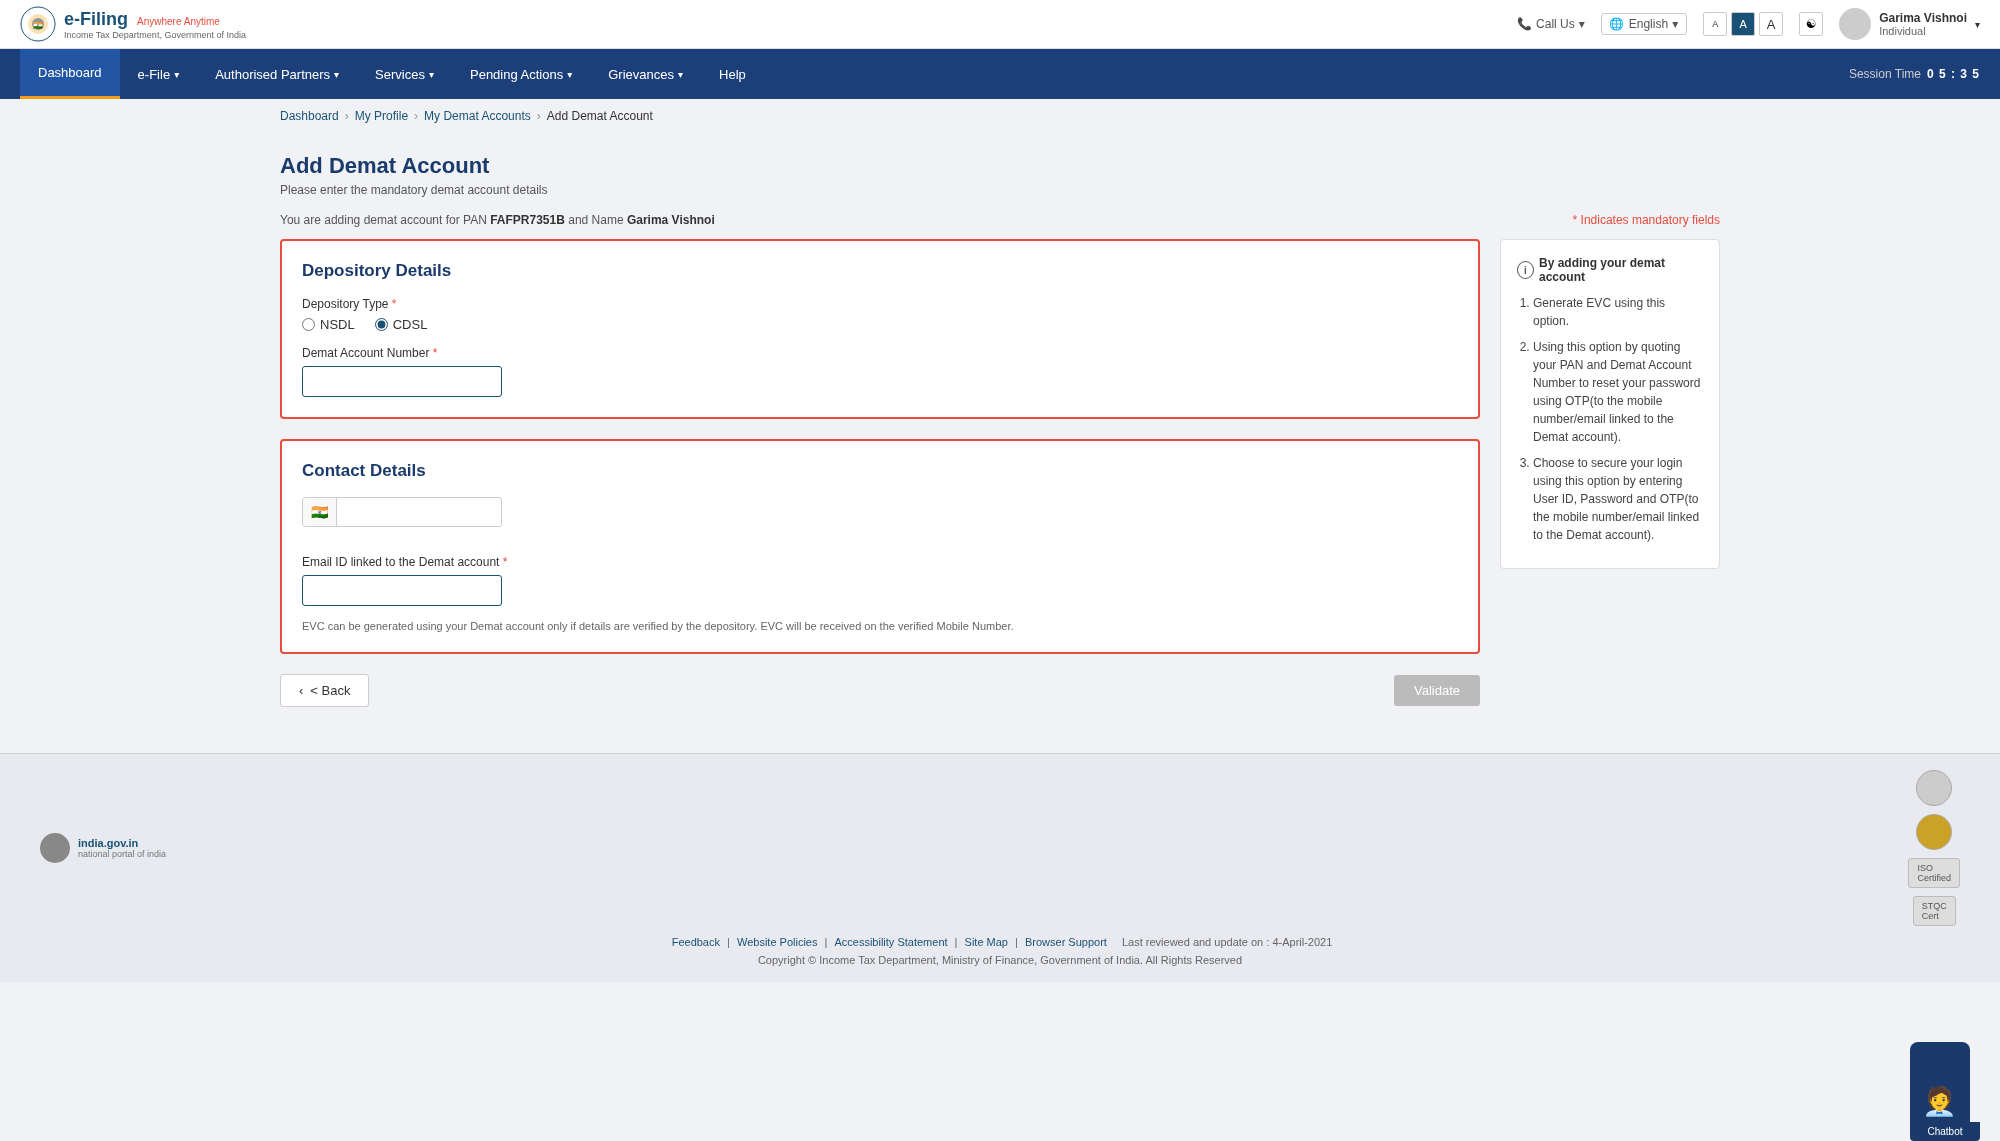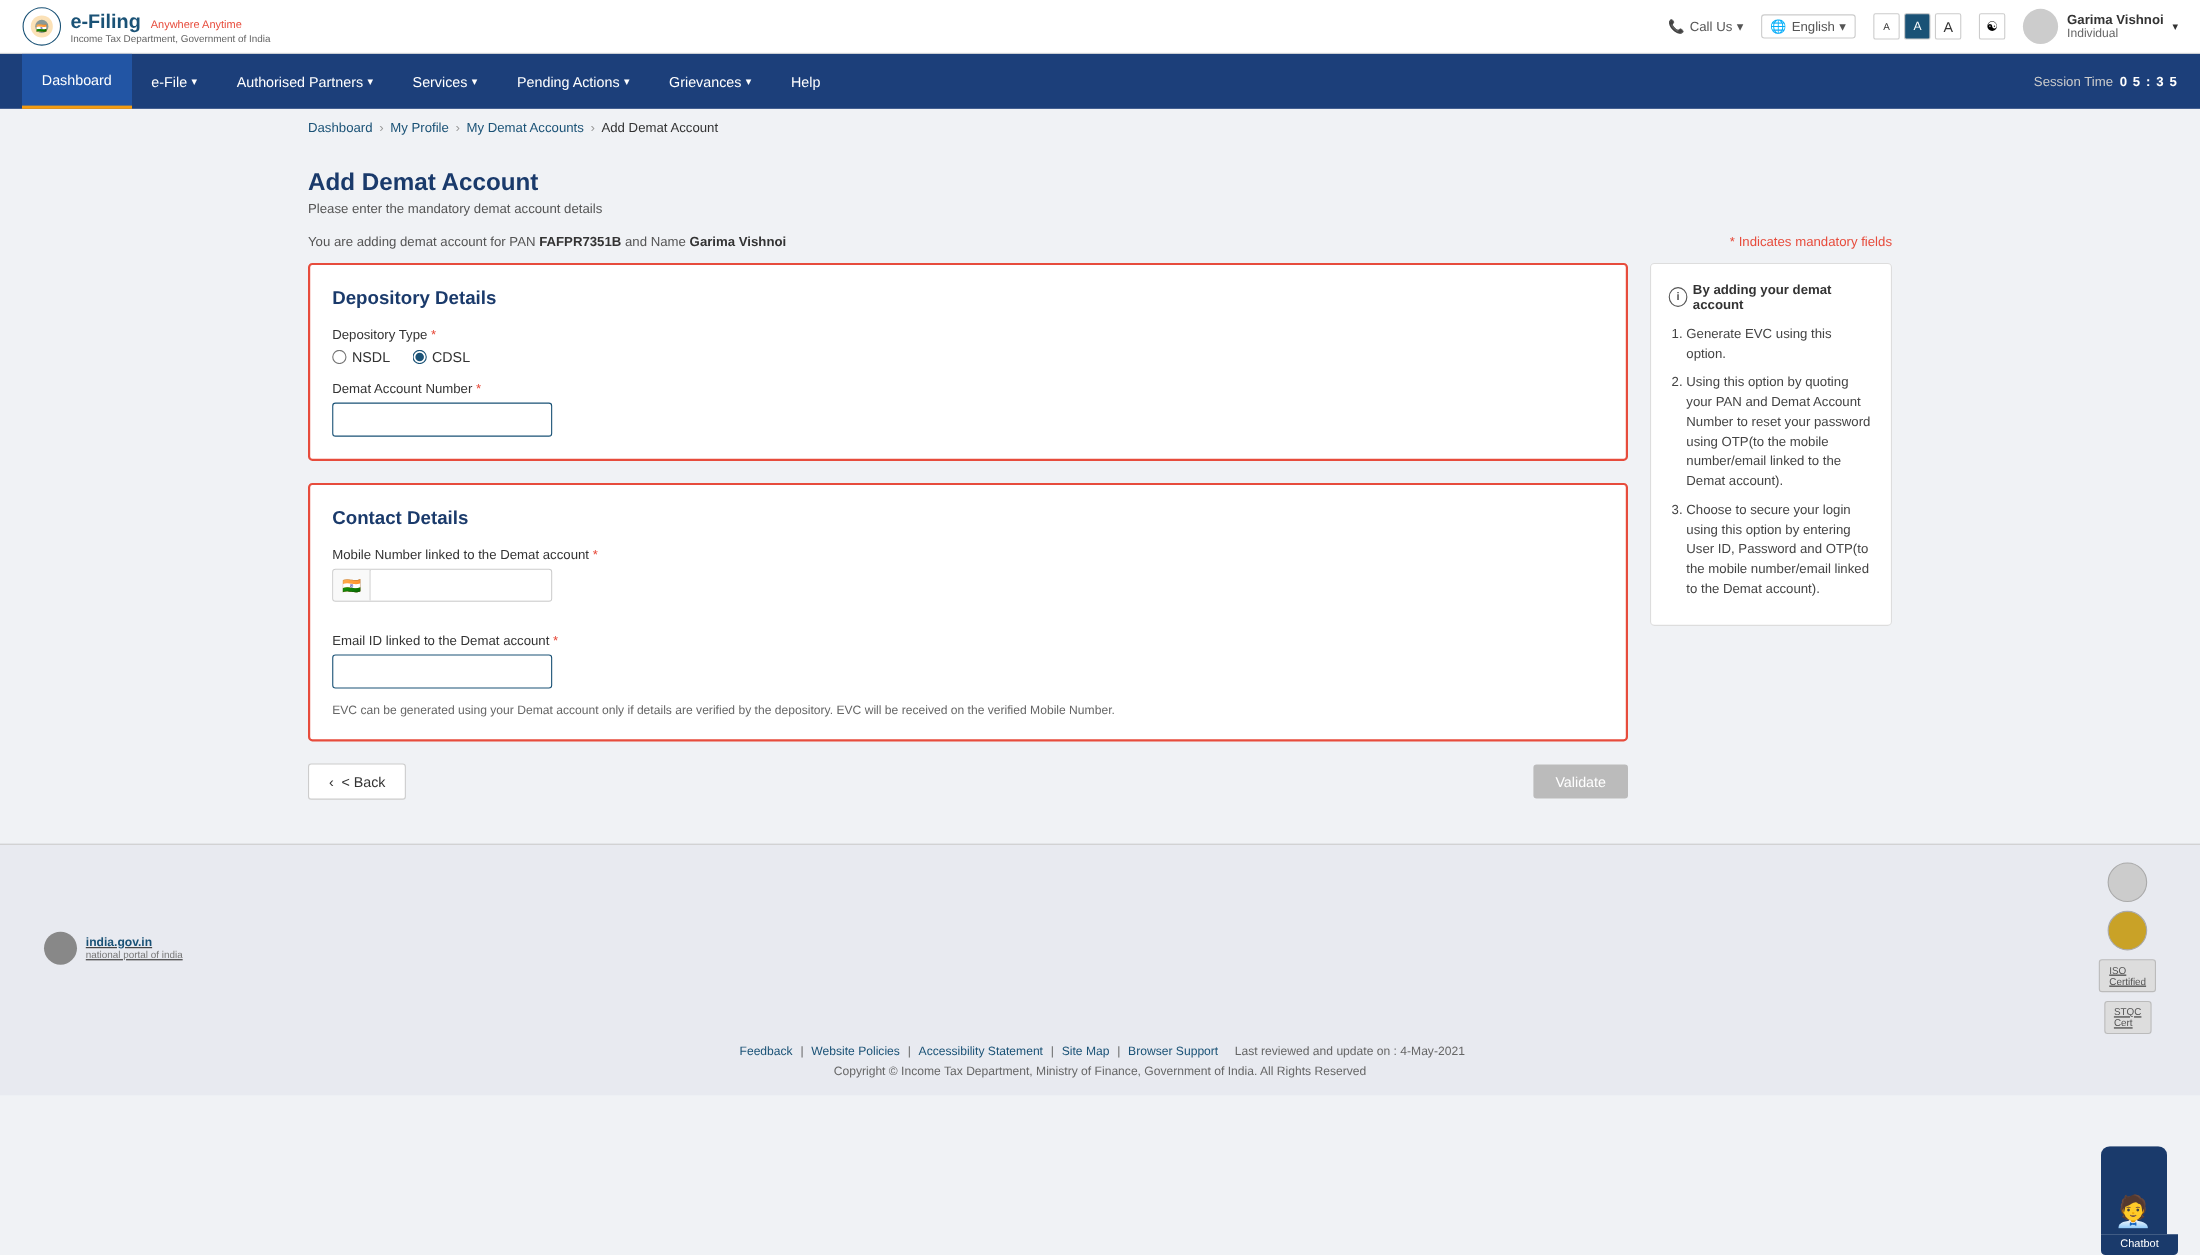--- a/index.html
+++ b/index.html
@@ -86,21 +86,21 @@
     .actions { display: flex; justify-content: space-between; align-items: center; margin-top: 20px; }
     .back-btn { border: 1px solid #ccc; background: #fff; padding: 8px 18px; border-radius: 3px; cursor: pointer; font-size: 13px; color: #333; display: flex; align-items: center; gap: 5px; }
     .validate-btn { background: #bbb; border: none; padding: 8px 20px; border-radius: 3px; cursor: pointer; font-size: 13px; color: #fff; }
 
     
     .footer { background: #e8eaf0; border-top: 1px solid #ccc; padding: 16px 40px; margin-top: 20px; }
     .footer-links { text-align: center; font-size: 11px; color: #666; margin-bottom: 6px; }
     .footer-links a { color: #1a5276; text-decoration: none; margin: 0 4px; }
     .footer-copyright { text-align: center; font-size: 11px; color: #666; }
 
-    .footer-bottom-row { display: flex; align-items: center; justify-content: space-between; text-decoration: underline; }
+    .footer-bottom-row { display: flex; align-items: center; justify-content: space-between; }
     .footer-india { display: flex; align-items: center; gap: 8px; font-size: 11px; color: #1a5276; }
     .footer-badges { display: flex; gap: 8px; align-items: center; flex-direction: column; }
     .badge-circle { width: 36px; height: 36px; border-radius: 50%; background: #ccc; border: 1px solid #aaa; }
     .badge-rect { height: 30px; background: #ddd; border: 1px solid #bbb; display: flex; align-items: center; justify-content: center; padding: 0 8px; font-size: 9px; color: #555; border-radius: 3px; }
 
     
     .chatbot { position: fixed; bottom: 0; right: 20px; width: 70px; text-align: center; }
     .chatbot-figure { width: 60px; height: 80px; background: #1a3a6b; border-radius: 8px 8px 0 0; display: flex; flex-direction: column; align-items: center; justify-content: flex-end; overflow: hidden; }
     .chatbot-label { background: #1a3a6b; color: #fff; font-size: 10px; padding: 4px 8px; border-radius: 0 0 4px 4px; cursor: pointer; }
 
@@ -220,24 +220,20 @@
         <div class="field-label">
           <span>Demat Account Number</span>
           <span class="req" style="color:#e74c3c;">*</span>
         </div>
         <input type="text" class="text-input" placeholder="" style="">
       </div>
 
       <div class="card">
         <div class="card-title">Contact Details</div>
 
-        <div class="field-label">
-          <span>Mobile Number linked to the Demat account</span>
-          <span class="req" style="color:#e74c3c;">*</span>
-        </div>
         <div class="mobile-field">
           <div class="flag-prefix">
             <span>🇮🇳</span>
           </div>
           <input type="tel" class="mobile-input" placeholder="" style="">
         </div>
 
         <div class="field-label" style="margin-top:28px;">
           <span>Email ID linked to the Demat account</span>
           <span class="req" style="color:#e74c3c;">*</span>
@@ -286,21 +282,21 @@
       <div class="badge-rect">ISO<br>Certified</div>
       <div class="badge-rect">STQC<br>Cert</div>
     </div>
   </div>
   <div class="footer-links" style="margin-top:10px;">
     <a>Feedback</a> |
     <a>Website Policies</a> |
     <a>Accessibility Statement</a> |
     <a>Site Map</a> |
     <a>Browser Support</a>
-    <span style="margin-left:8px;">Last reviewed and update on : 4-May-2021</span>
+    <span style="margin-left:8px;">Last reviewed and update on : 4-April-2021</span>
   </div>
   <div class="footer-copyright">Copyright © Income Tax Department, Ministry of Finance, Government of India. All Rights Reserved</div>
 </div>
 
 <div class="chatbot">
   <div class="chatbot-figure">
     <div style="font-size:28px; margin-bottom:4px;">🧑‍💼</div>
   </div>
   <div class="chatbot-label">Chatbot</div>
 </div>

